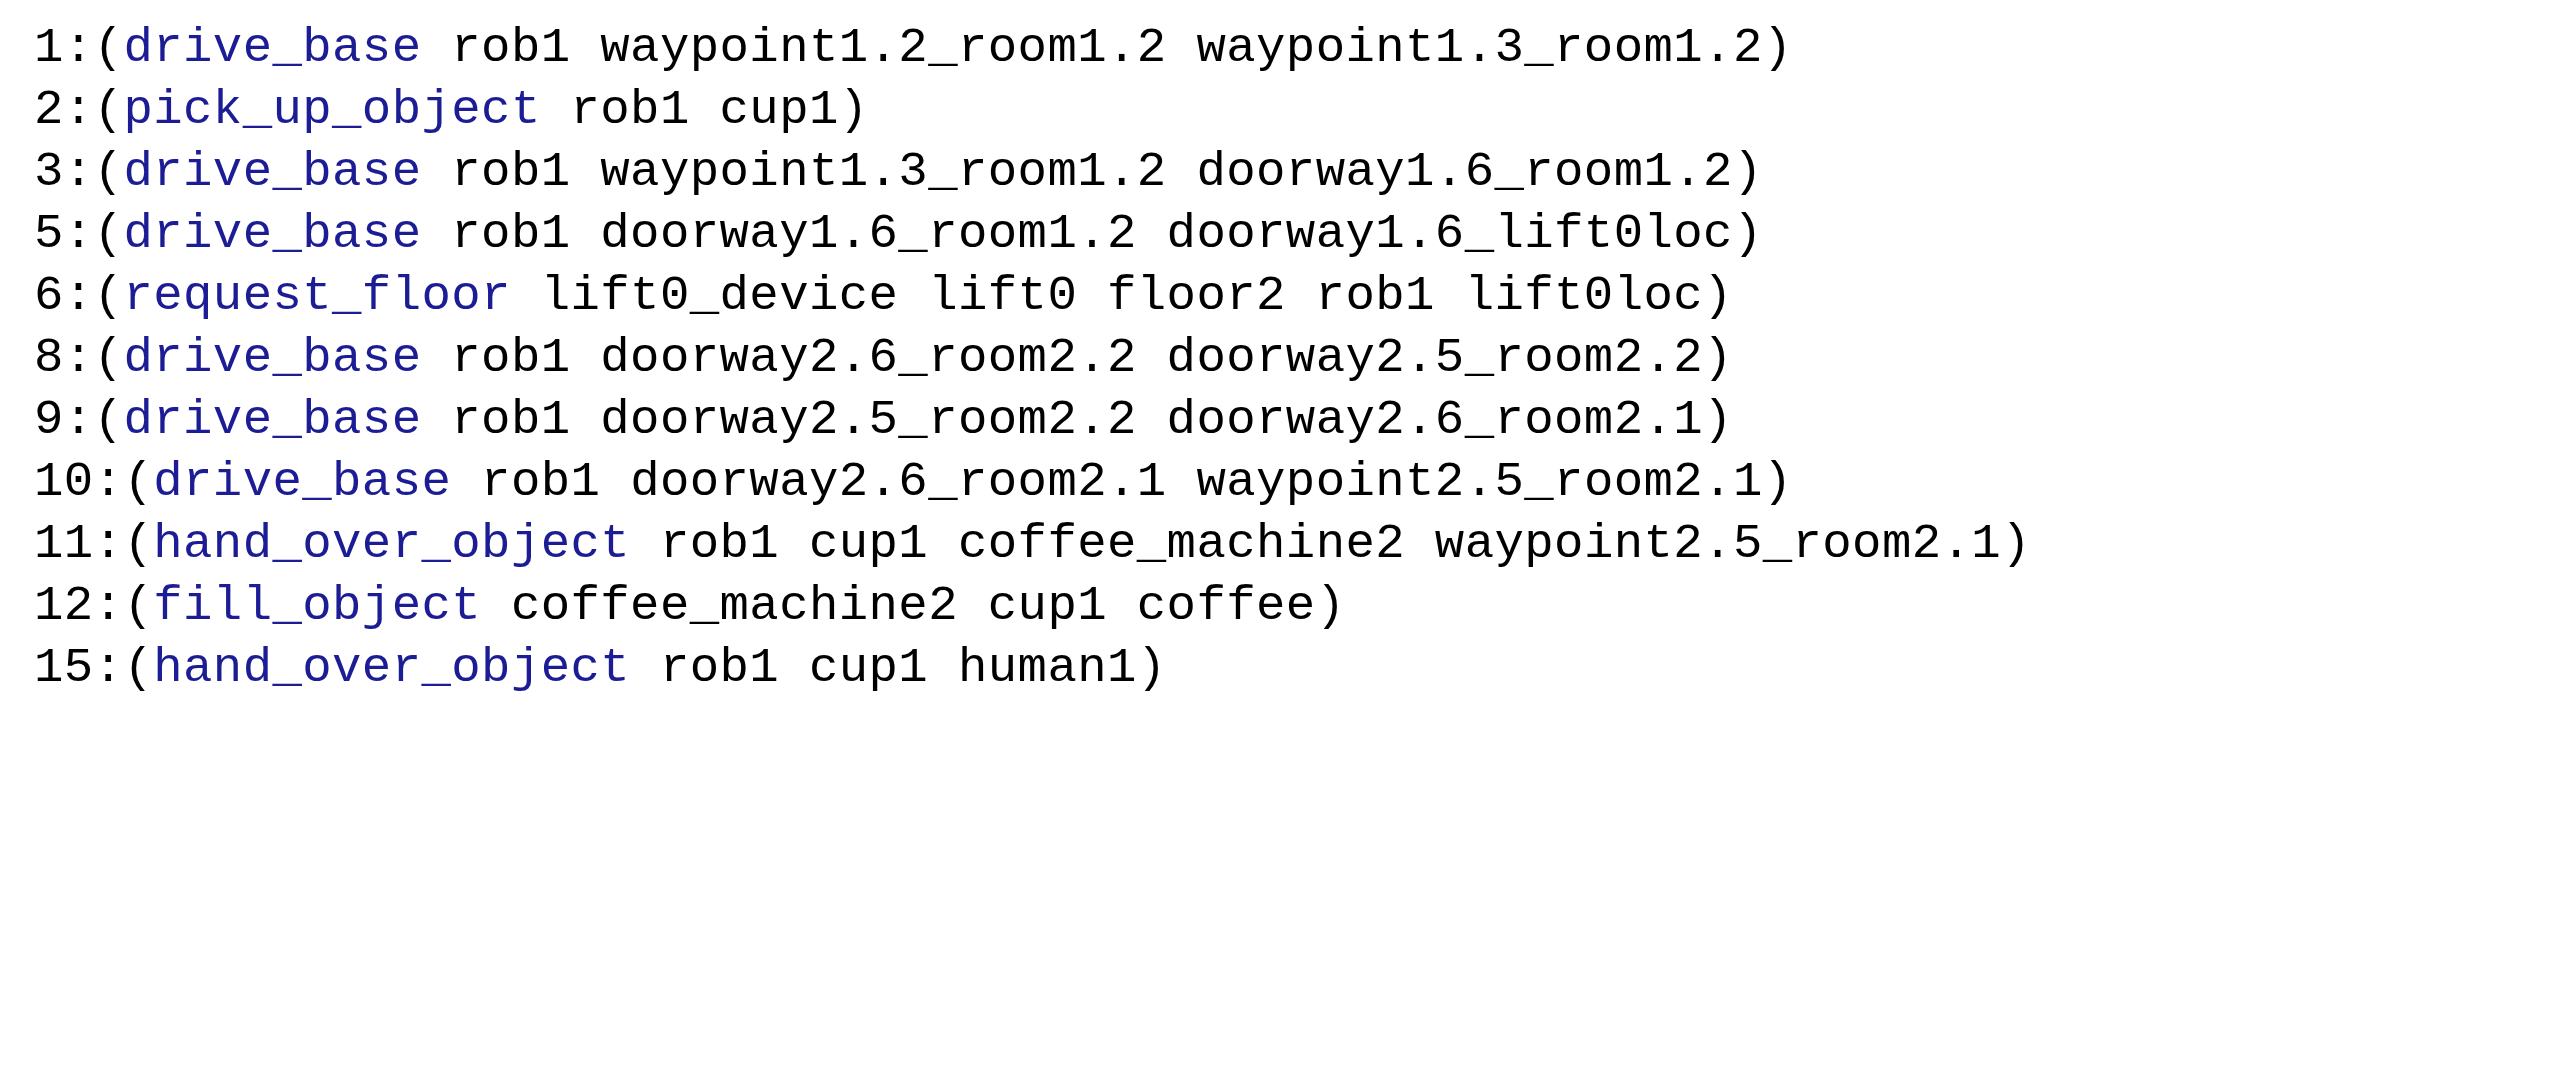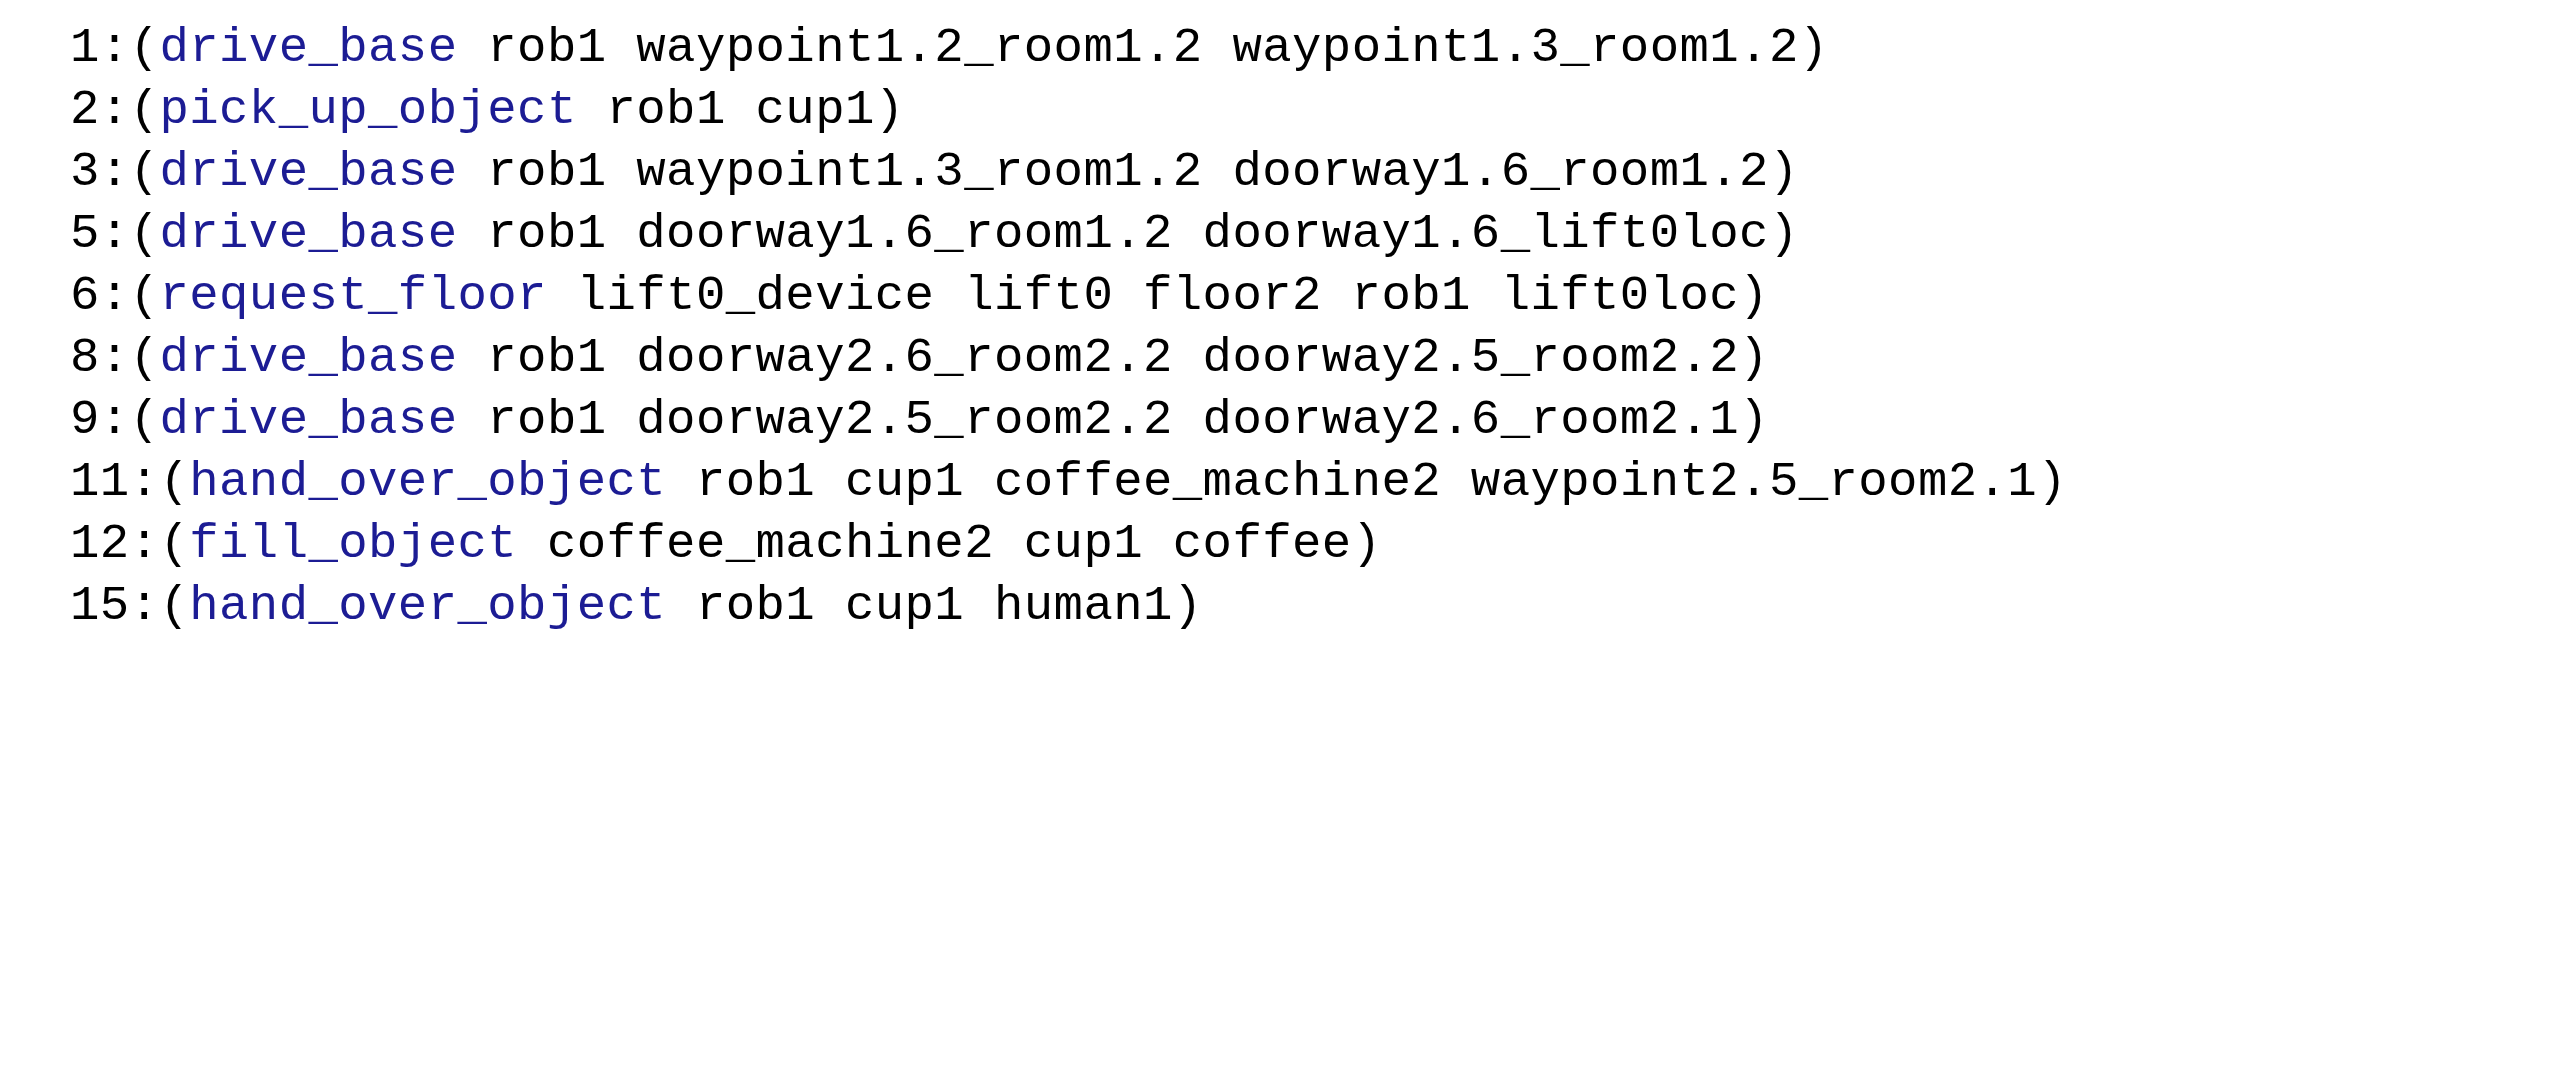--- a/index.html
+++ b/index.html
@@ -21,21 +21,20 @@
     top: 17px;
     right: 0;
   }
   .code-line {
     height: 62px;
     line-height: 62px;
     font-size: 49px;
     white-space: pre;
     color: var(--code-color, #000000);
     letter-spacing: 0.4px;
-    margin-left: 36px;
   }
   .code-prefix, .code-args {
     color: var(--code-color, #000000);
   }
   .code-keyword {
     color: var(--kw-color, #1c1c94);
   }
   .caption {
     position: absolute;
     left: 0;
@@ -64,20 +63,21 @@
 
     <div class="code-line"><span class="code-prefix">5:(</span><span class="code-keyword">drive_base</span><span class="code-args"> rob1 doorway1.6_room1.2 doorway1.6_lift0loc)</span></div>
 
     <div class="code-line"><span class="code-prefix">6:(</span><span class="code-keyword">request_floor</span><span class="code-args"> lift0_device lift0 floor2 rob1 lift0loc)</span></div>
 
 
     <div class="code-line"><span class="code-prefix">8:(</span><span class="code-keyword">drive_base</span><span class="code-args"> rob1 doorway2.6_room2.2 doorway2.5_room2.2)</span></div>
 
     <div class="code-line"><span class="code-prefix">9:(</span><span class="code-keyword">drive_base</span><span class="code-args"> rob1 doorway2.5_room2.2 doorway2.6_room2.1)</span></div>
 
+    <div class="code-line"><span class="code-prefix">10:(</span><span class="code-keyword">drive_base</span><span class="code-args"> rob1 doorway2.6_room2.1 waypoint2.5_room2.1)</span></div>
 
     <div class="code-line"><span class="code-prefix">11:(</span><span class="code-keyword">hand_over_object</span><span class="code-args"> rob1 cup1 coffee_machine2 waypoint2.5_room2.1)</span></div>
 
     <div class="code-line"><span class="code-prefix">12:(</span><span class="code-keyword">fill_object</span><span class="code-args"> coffee_machine2 cup1 coffee)</span></div>
 
 
 
     <div class="code-line"><span class="code-prefix">15:(</span><span class="code-keyword">hand_over_object</span><span class="code-args"> rob1 cup1 human1)</span></div>
   </div>
 

